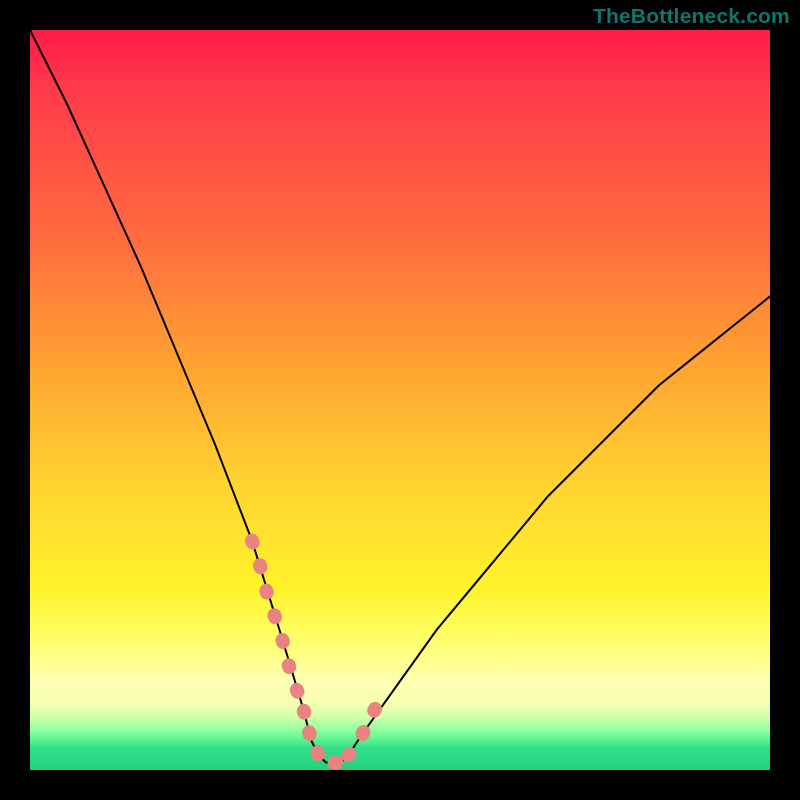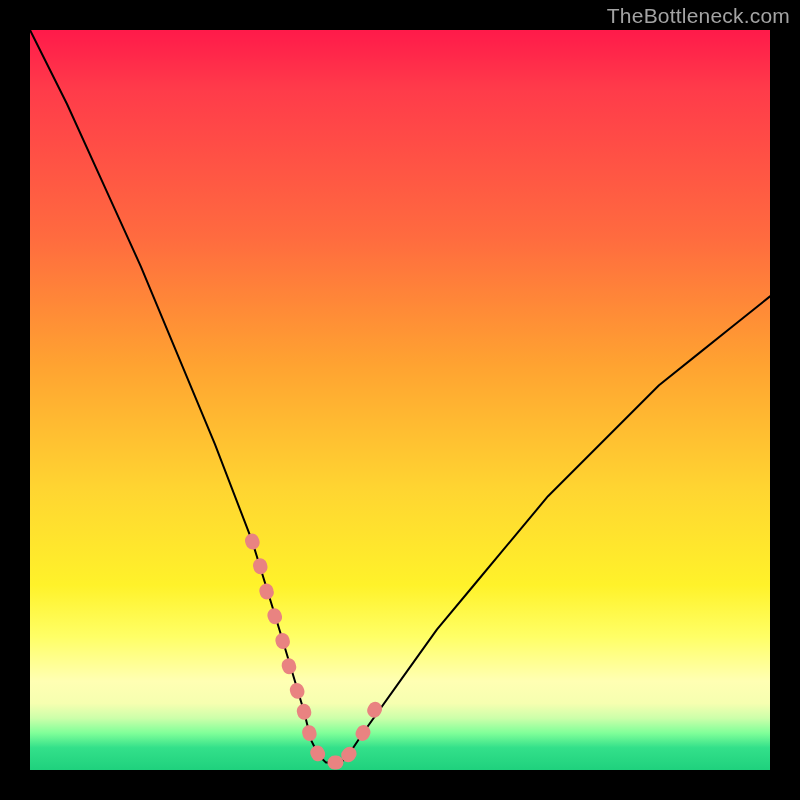--- a/index.html
+++ b/index.html
@@ -40,23 +40,23 @@
       #ccffaa 93%,
       #80ff99 95%,
       #33e08a 97%,
       #1fd17d 100%
     );
   }
   .watermark {
     position: absolute;
     top: 4px;
     right: 10px;
-    color: #a3a3a3;
+    color: #0f766e;
     font-size: 21px;
-    font-weight: 400;
+    font-weight: 700;
     letter-spacing: 0.2px;
     user-select: none;
   }
   svg.curves {
     position: absolute;
     left: 0;
     top: 0;
     width: 740px;
     height: 740px;
   }

